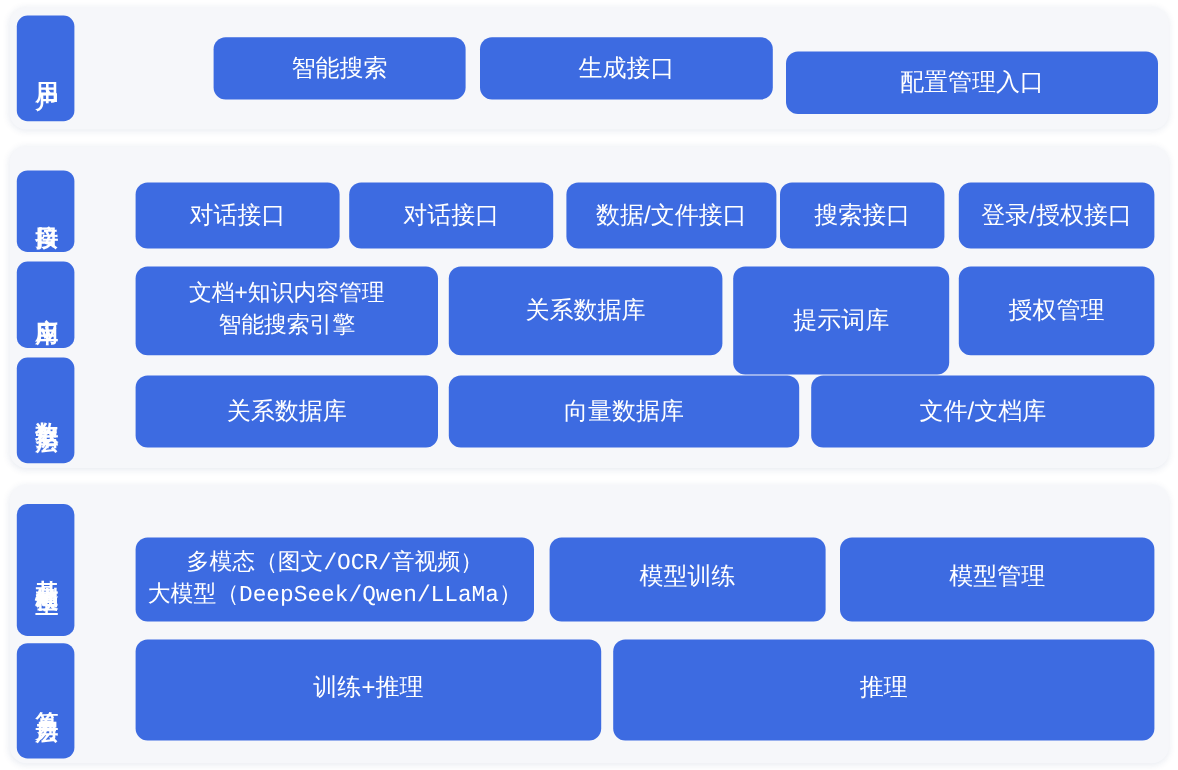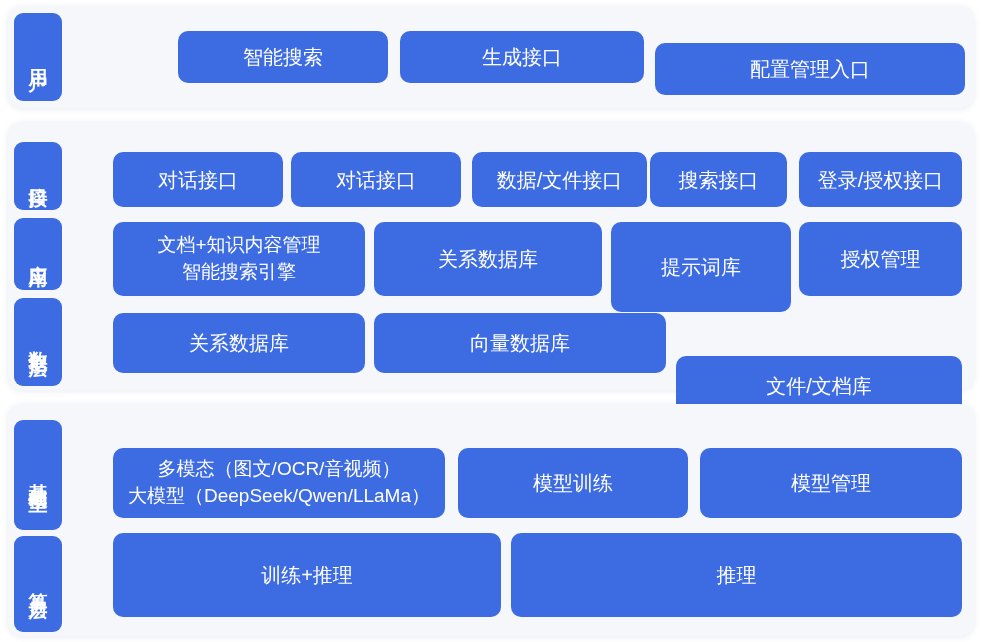--- a/index.html
+++ b/index.html
@@ -121,26 +121,26 @@
     <div class="node" style="left:791px; top:100px; width:163px; height:74px;">
       <span>授权管理</span>
     </div>
 
     <div class="node" style="left:105px; top:191px; width:252px; height:60px;">
       <span>关系数据库</span>
     </div>
     <div class="node" style="left:366px; top:191px; width:292px; height:60px;">
       <span>向量数据库</span>
     </div>
-    <div class="node" style="left:668px; top:191px; width:286px; height:60px;margin-top:43px;">
+    <div class="node" style="left:668px; top:191px; width:286px; height:60px;">
       <span>文件/文档库</span>
     </div>
   </section>
 
-  <section class="panel" style="left:8px; top:404px; width:966px; height:232px;">
+  <section class="panel" style="left:8px; top:404px; width:966px; height:232px;font-family:Liberation Mono, monospace;">
 
     <div class="vtab" style="left:6px; top:16px; width:48px; height:110px;">
       <span>基础模型</span>
     </div>
     <div class="vtab" style="left:6px; top:132px; width:48px; height:96px;">
       <span>算力层</span>
     </div>
 
     <div class="node two-line" style="left:105px; top:44px; width:332px; height:70px;">
       <span>多模态（图文/OCR/音视频）</span>

